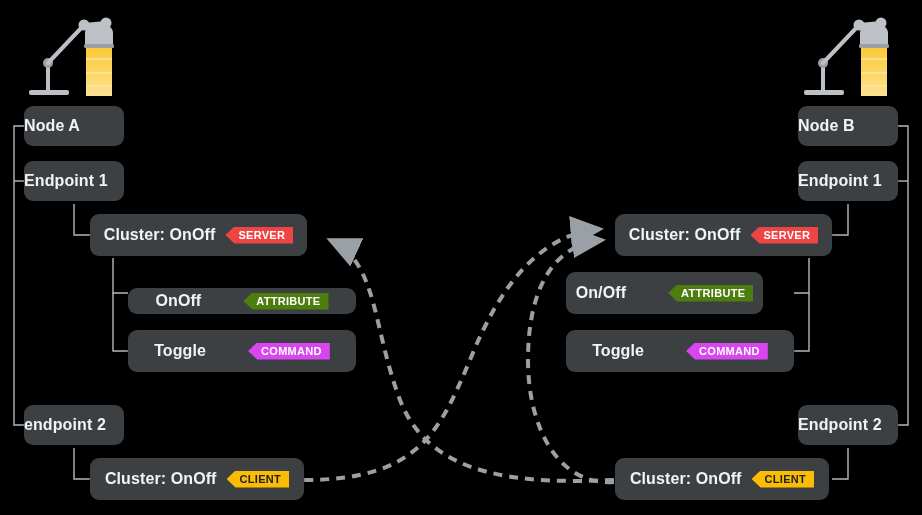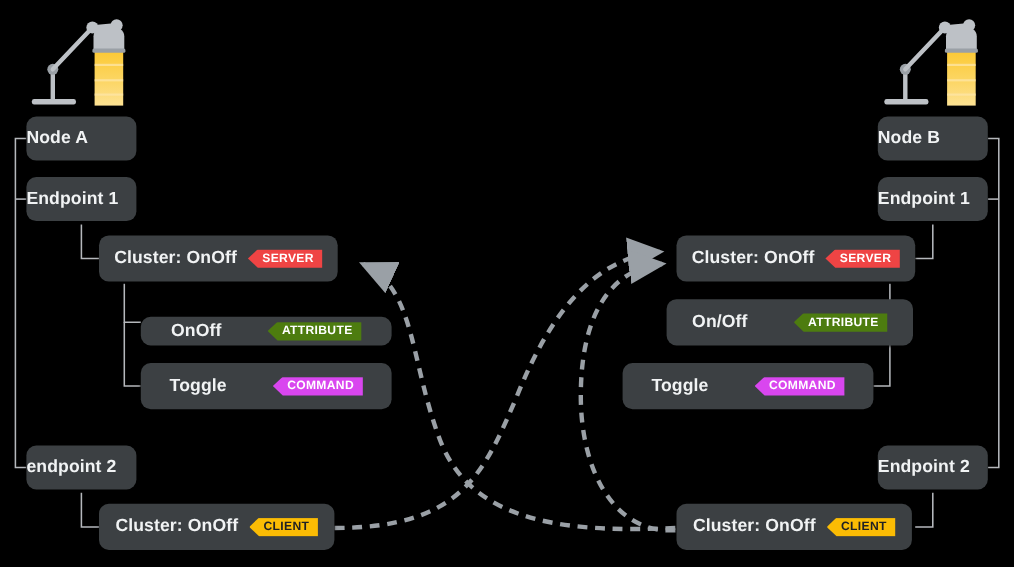--- a/index.html
+++ b/index.html
@@ -168,21 +168,21 @@
 
   <div class="node" style="left:798px;top:161px;width:100px;height:40px;">
     <span class="lbl">Endpoint 1</span>
   </div>
 
   <div class="node row" style="left:615px;top:214px;width:217px;height:42px;">
     <span class="lbl">Cluster: OnOff</span>
     <span class="badge server">SERVER</span>
   </div>
 
-  <div class="node row" style="left:566px;top:272px;width:224px;height:42px;margin-left:40px;">
+  <div class="node row" style="left:566px;top:272px;width:197px;height:42px;">
     <span class="lbl">On/Off</span>
     <span class="badge attribute" style="margin-left:32px;">ATTRIBUTE</span>
   </div>
 
   <div class="node row" style="left:566px;top:330px;width:228px;height:42px;">
     <span class="lbl">Toggle</span>
     <span class="badge command" style="margin-left:32px;">COMMAND</span>
   </div>
 
   <div class="node" style="left:798px;top:405px;width:100px;height:40px;">

